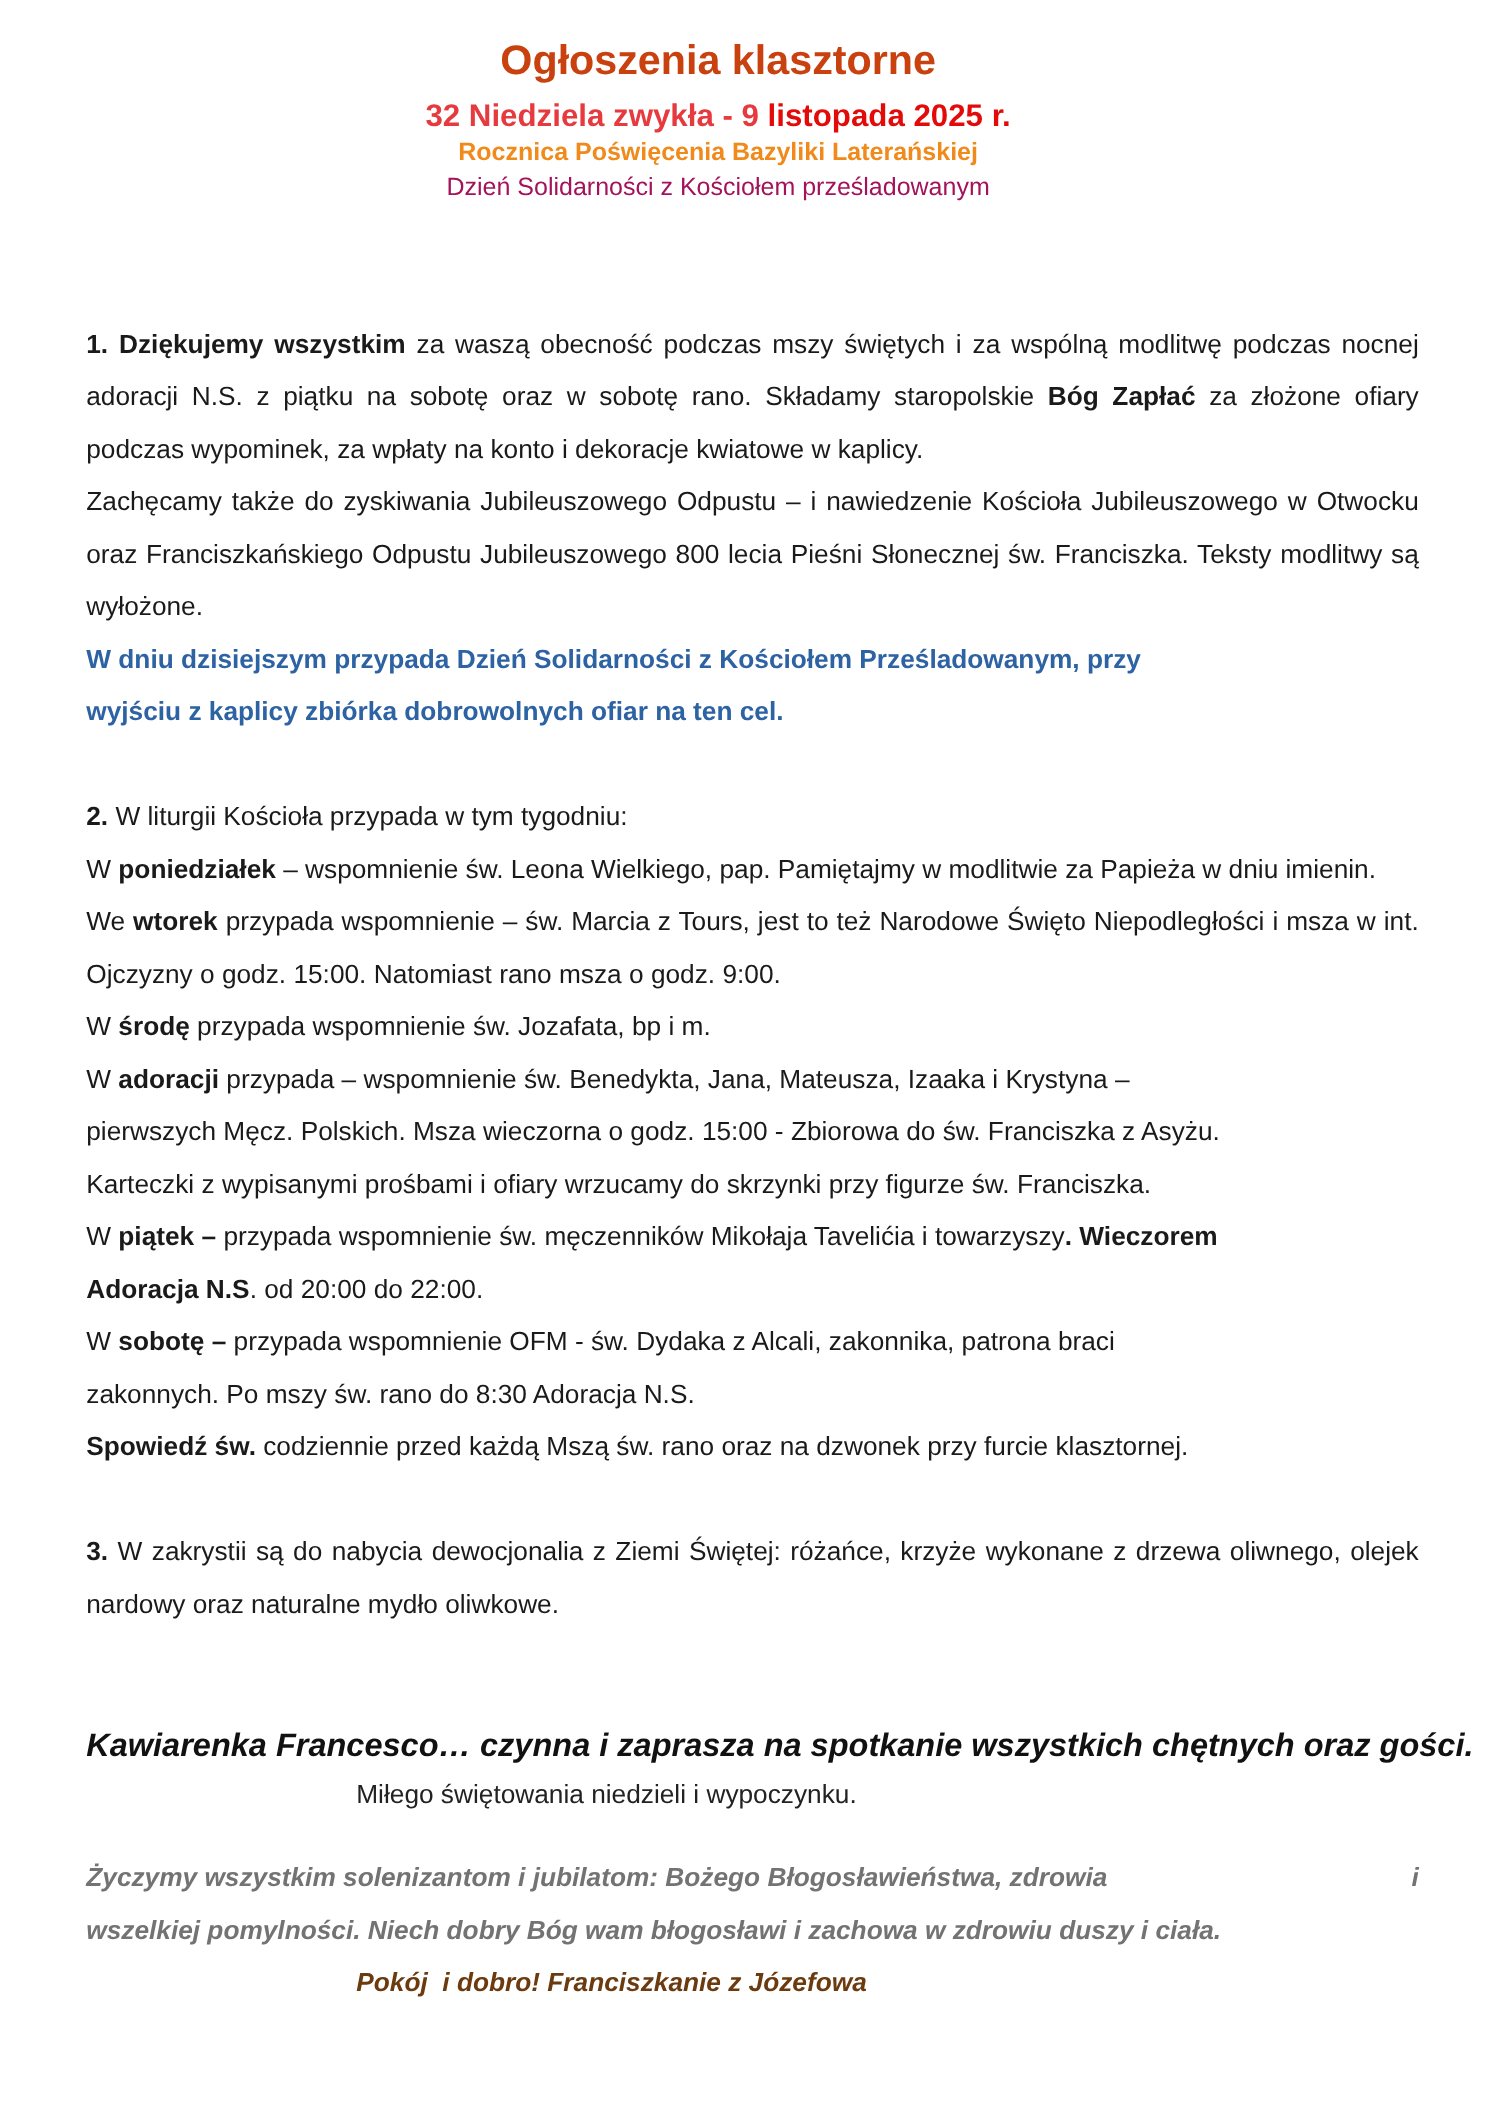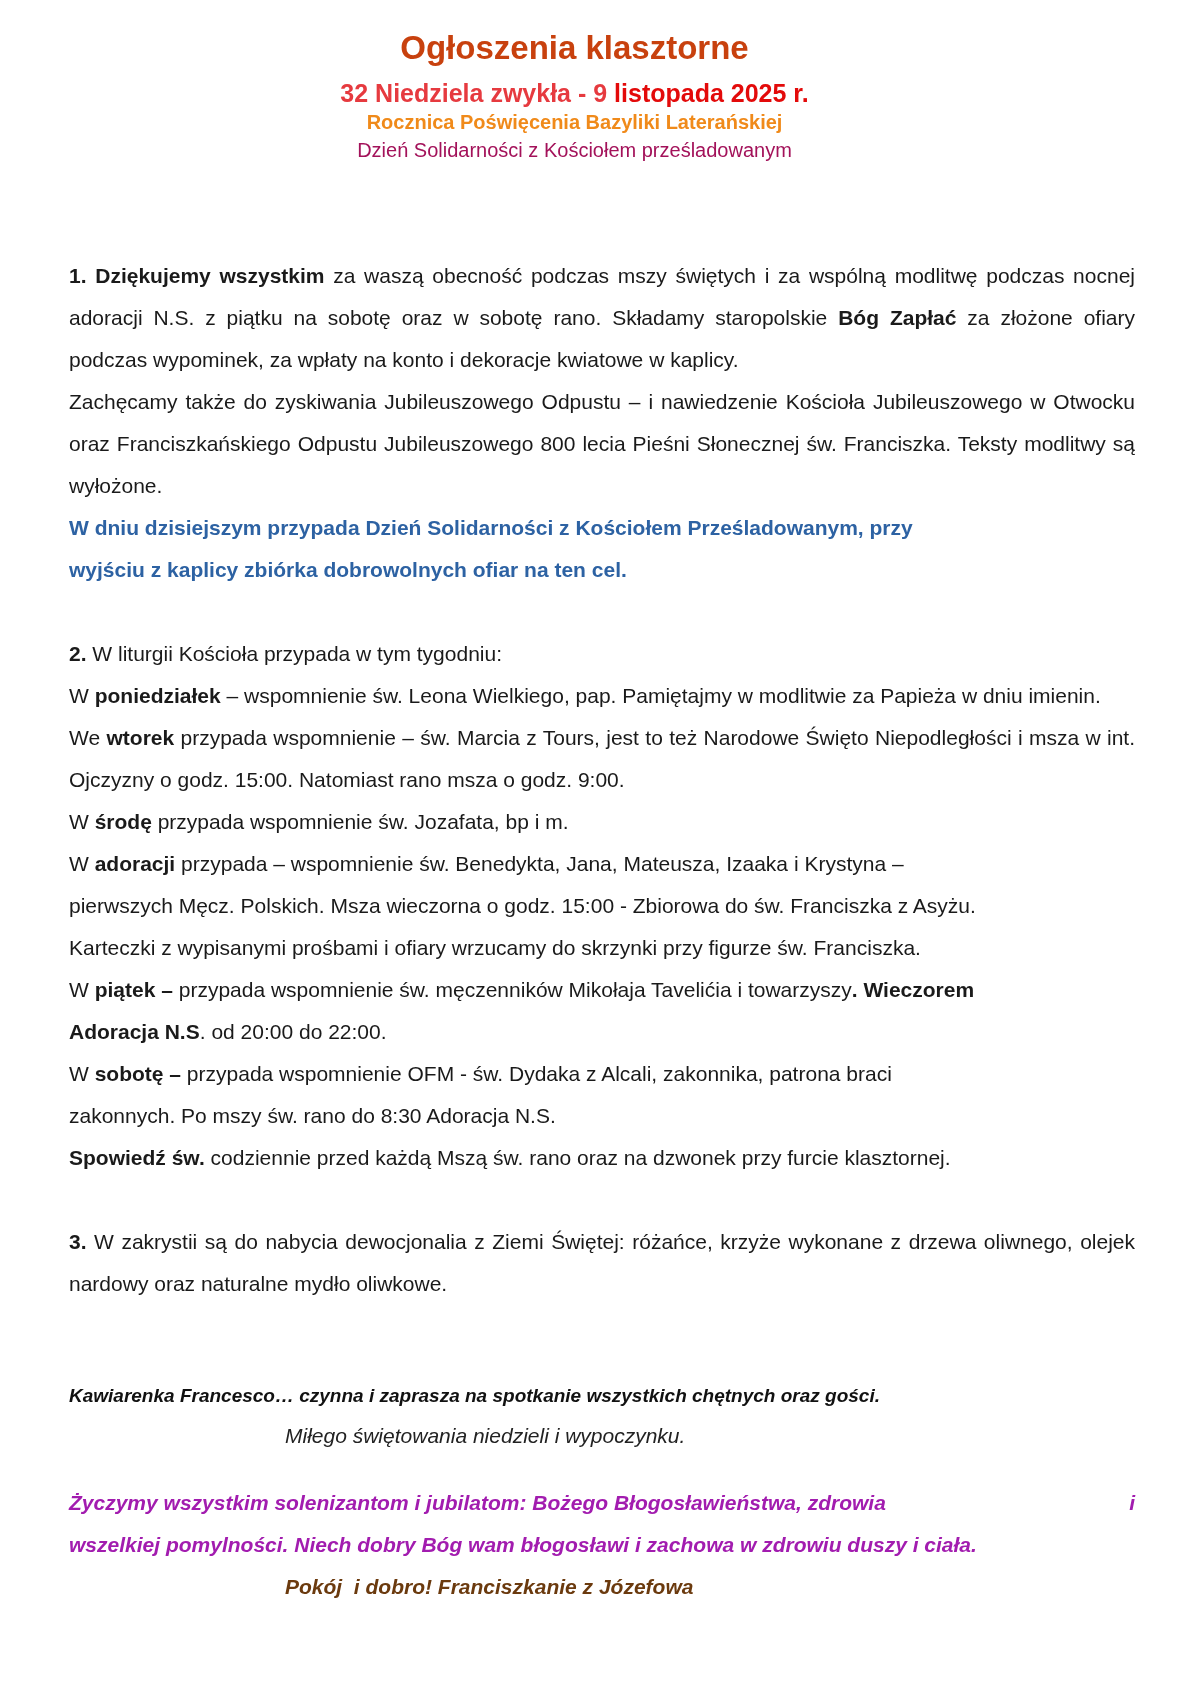--- a/index.html
+++ b/index.html
@@ -68,44 +68,43 @@
       font-weight: bold;
     }
     .gap {
       height: 42px;
     }
     b { font-weight: bold; }
     .kawiarenka {
       position: absolute;
       top: 1376px;
       left: 69px;
-      font-size: 19px;
+      font-size: 26px;
       font-weight: bold;
       font-style: italic;
       line-height: 40px;
       color: #111;
     }
     .milego {
       position: absolute;
       top: 1416px;
       left: 285px;
       font-size: 21px;
-      font-style: italic;
       line-height: 40px;
       color: #222;
     }
     .wishes {
       position: absolute;
       top: 1482px;
       left: 69px;
       width: 1066px;
       font-size: 21px;
       font-weight: bold;
       font-style: italic;
-      color: #a21caf;
+      color: #737373;
       line-height: 42px;
     }
     .wishes .line1 {
       display: flex;
       justify-content: space-between;
     }
     .signature {
       position: absolute;
       top: 1566px;
       left: 285px;

